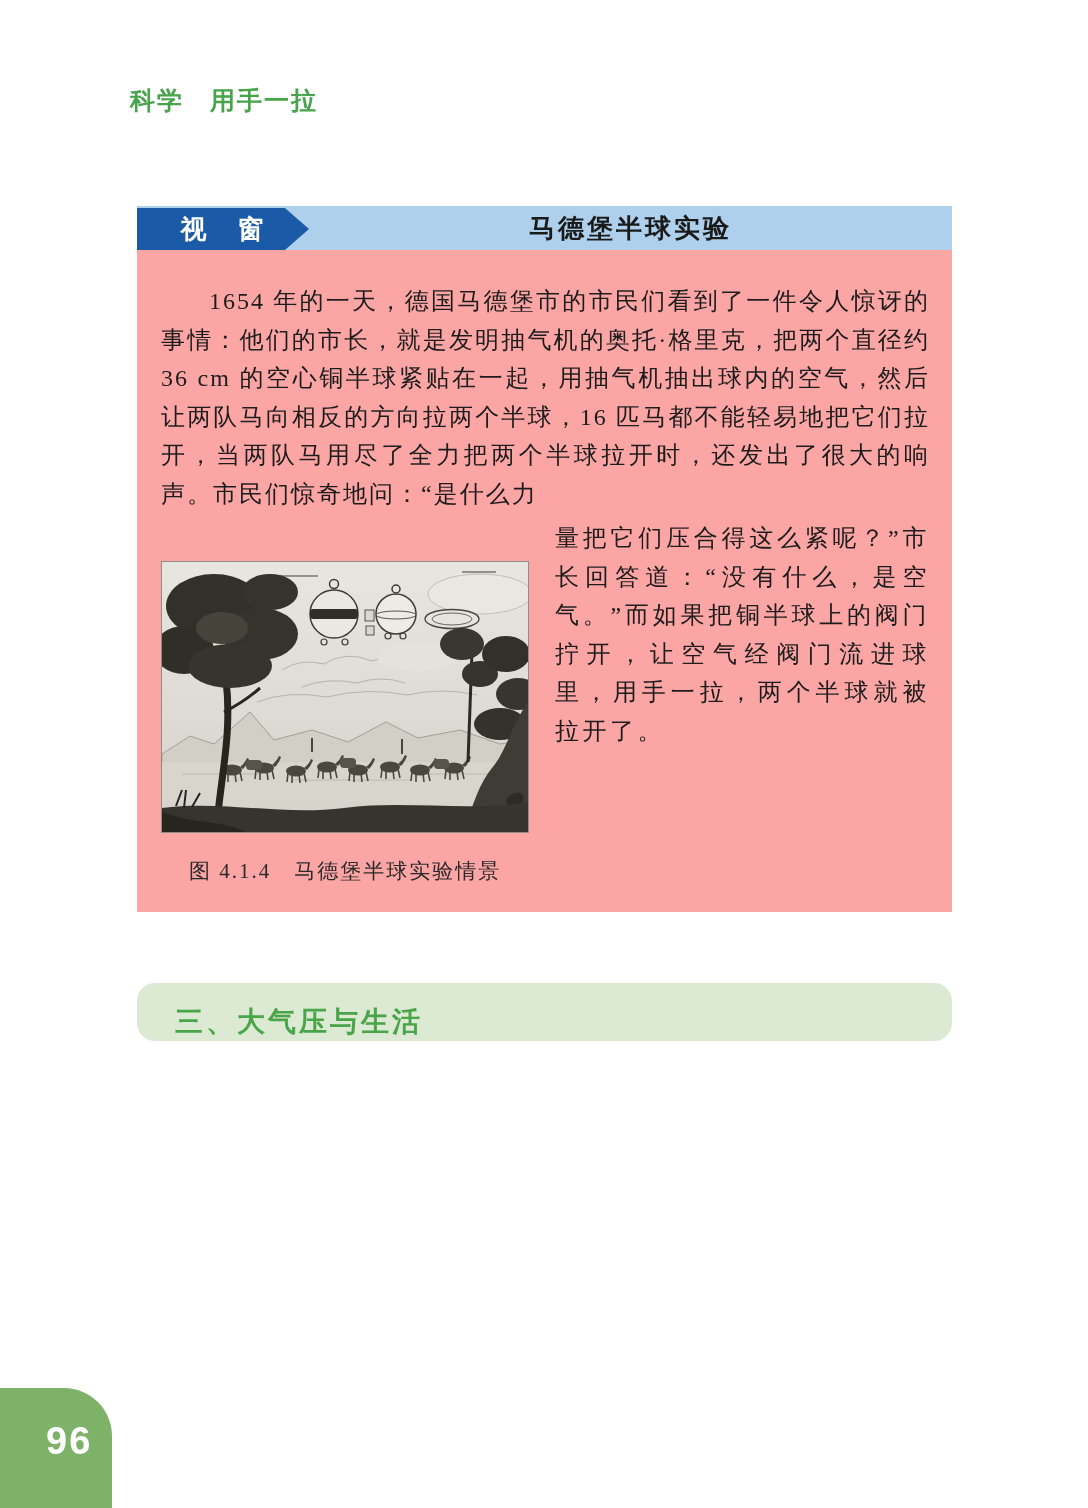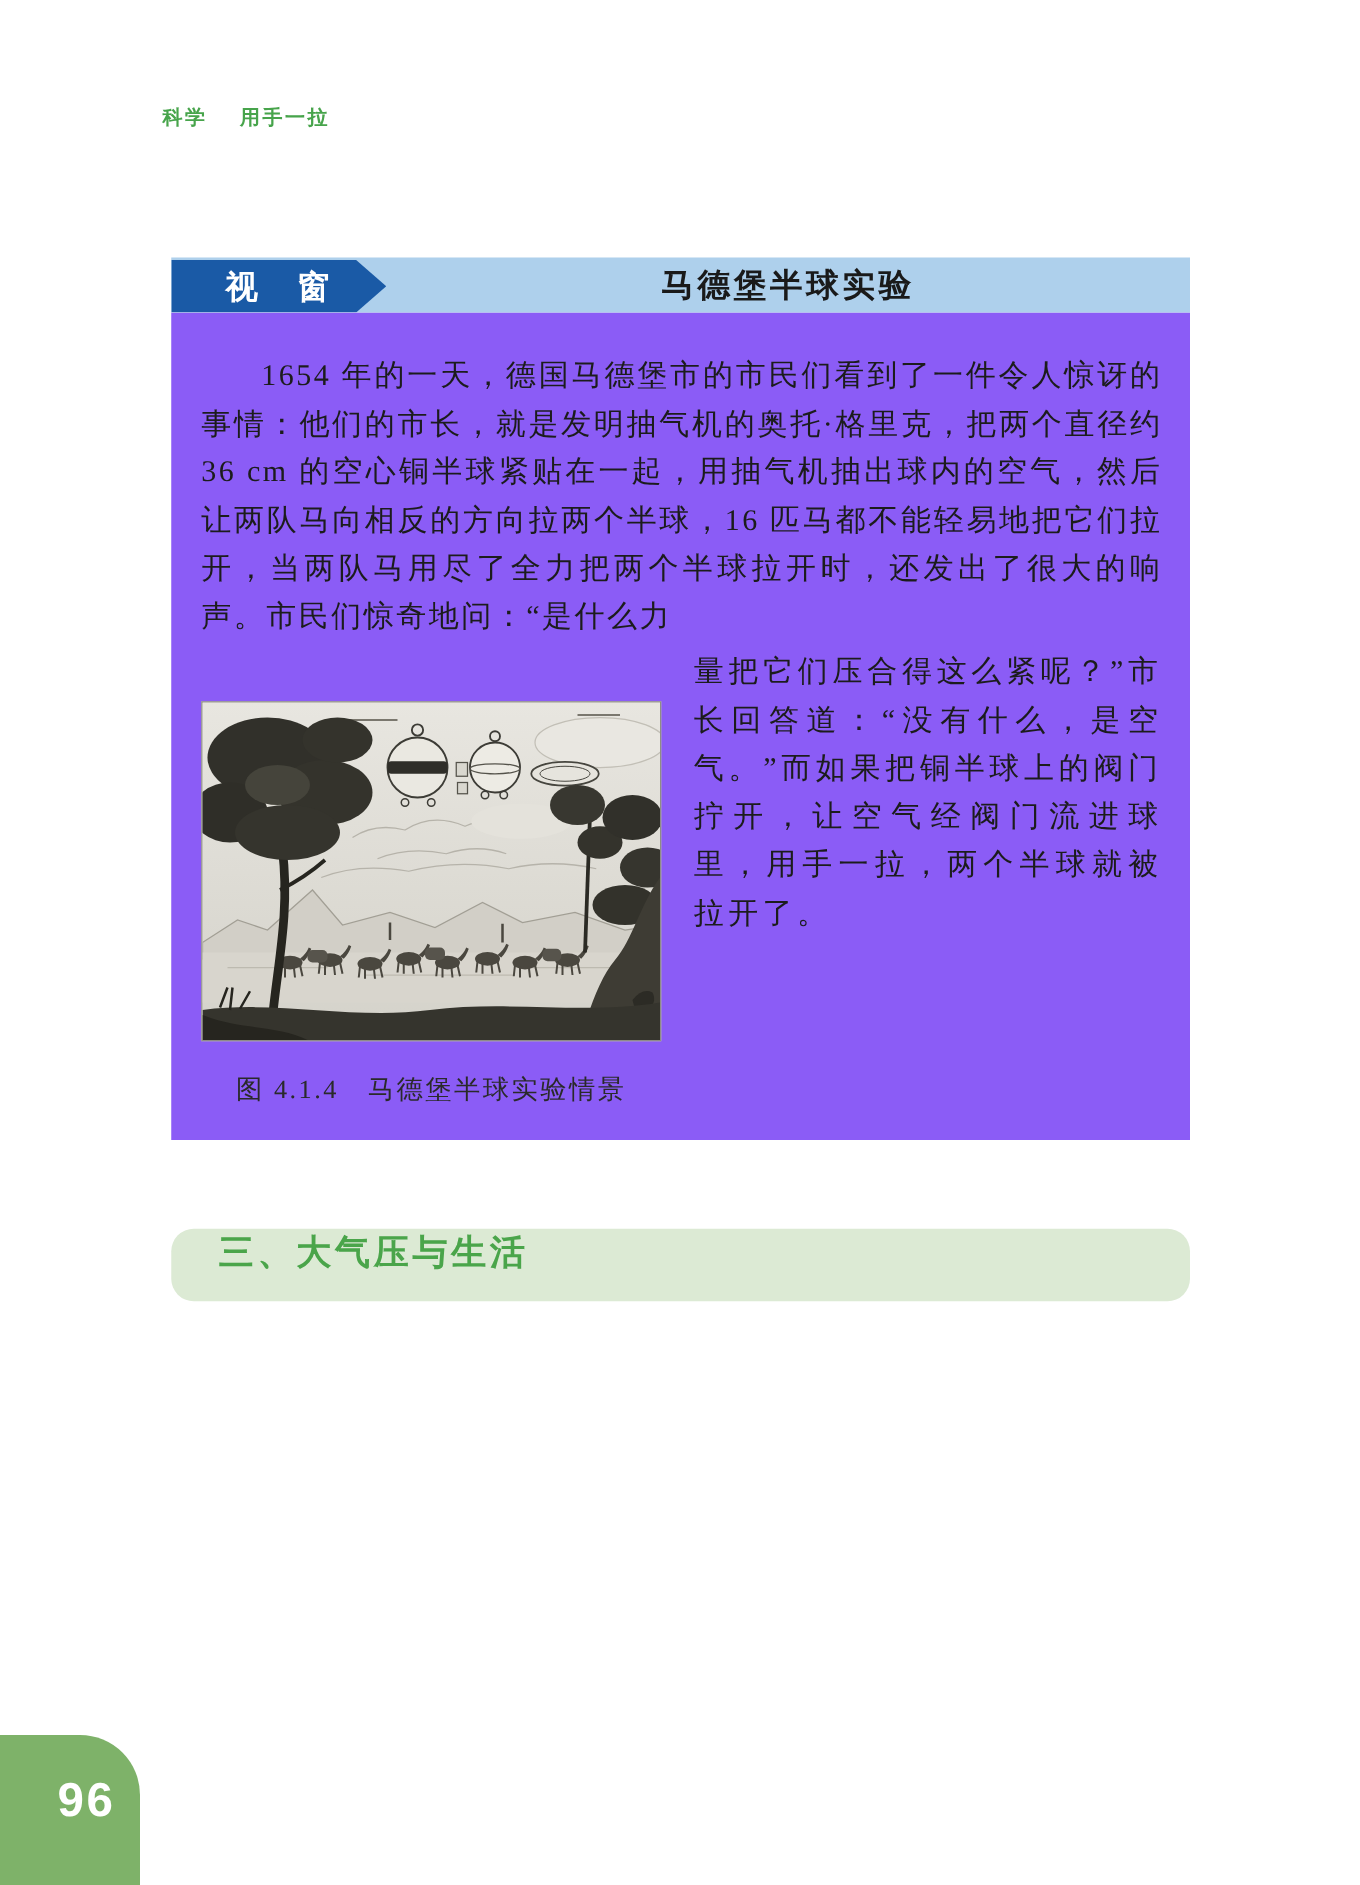--- a/index.html
+++ b/index.html
@@ -2,48 +2,48 @@
 <html><head>
 <meta charset="utf-8">
 <style>
   html,body{margin:0;padding:0;background:#fff;}
   .page{position:relative;width:1088px;height:1508px;background:#ffffff;overflow:hidden;
         font-family:"Liberation Serif","DejaVu Serif",serif;color:#1c1c1c;}
 
   
   .book-header{position:absolute;left:130px;top:84px;display:flex;gap:26px;
        font-family:"Liberation Sans","DejaVu Sans",sans-serif;
-       font-weight:bold;font-size:16px;color:#47a44b;letter-spacing:2px;}
+       font-weight:bold;font-size:25px;color:#47a44b;letter-spacing:2px;}
 
   
   .window-box{position:absolute;left:137px;top:197px;width:815px;height:715px;}
   .window-header{position:relative;height:53px;}
   .window-header-bar{position:absolute;left:0;right:0;bottom:0;height:44px;background:#aed0ec;}
   .window-tab{position:absolute;left:0;bottom:0;width:172px;height:42px;background:#1a5aa6;
        clip-path:polygon(0 0,86% 0,100% 50%,86% 100%,0 100%);
        display:flex;align-items:center;justify-content:center;}
   .window-tab-label{font-family:"Liberation Sans","DejaVu Sans",sans-serif;color:#ffffff;
        font-weight:bold;font-size:26px;letter-spacing:12px;padding-left:10px;}
   .window-title{position:absolute;left:172px;right:0;bottom:0;height:44px;line-height:44px;
        text-align:center;font-weight:bold;font-size:26px;color:#1a1a1a;letter-spacing:3px;
        font-family:"Liberation Sans","DejaVu Sans",sans-serif;}
-  .window-body{background:#8b5cf6;height:662px;box-sizing:border-box;padding:32px 22px 0 24px;}
+  .window-body{background:#fca5a5;height:662px;box-sizing:border-box;padding:32px 22px 0 24px;}
   .window-body p{margin:0;font-size:24px;line-height:38.5px;text-align:justify;
        text-justify:inter-character;letter-spacing:2px;}
   .para-indent{text-indent:2em;}
   .wb-columns{display:flex;margin-top:6px;}
   .figure-block{width:368px;flex:0 0 368px;margin-top:42px;}
   .figure-frame{width:368px;height:272px;border:1px solid #8f8d86;box-sizing:border-box;background:#dedcd5;}
   .figure-caption{margin-top:24px;text-align:center;font-size:21px;color:#2a2a2a;letter-spacing:2px;}
   .wb-right{flex:1;padding-left:26px;}
   .wb-right p{letter-spacing:3.5px;}
 
   
   .section-bar{position:absolute;left:137px;top:983px;width:815px;height:58px;
-       background:#dcead4;border-radius:18px;display:flex;align-items:flex-start;}
+       background:#dcead4;border-radius:18px;display:flex;align-items:flex-end;}
   .section-title{font-family:"Liberation Sans","DejaVu Sans",sans-serif;font-weight:bold;
        font-size:28px;color:#4aa54a;letter-spacing:3px;padding-left:38px;}
 
   
   .main-para{position:absolute;left:113px;top:1068px;width:864px;margin:0;
        font-size:24px;line-height:39px;text-align:justify;text-justify:inter-character;
        letter-spacing:1.5px;text-indent:2em;}
 
   
   .page-tab{position:absolute;left:0;top:1388px;width:112px;height:120px;background:#7eb269;

